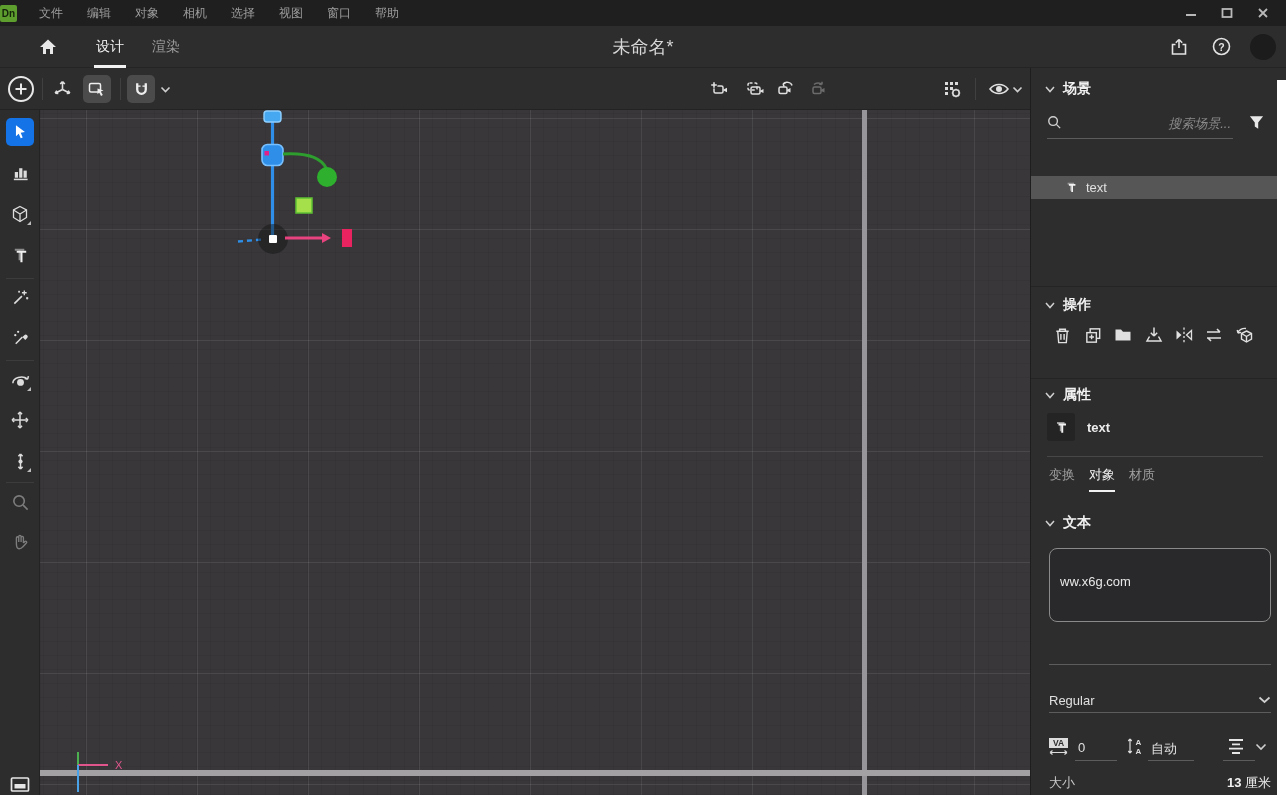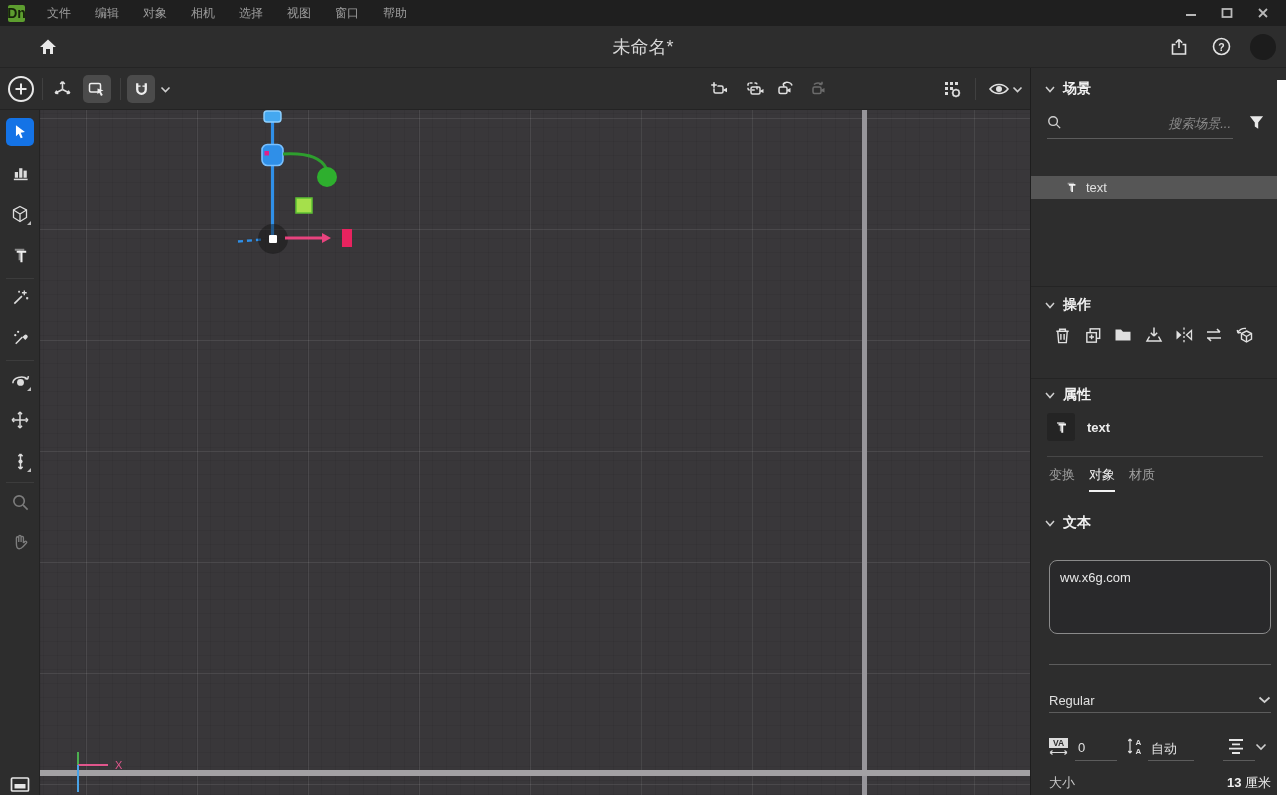--- a/index.html
+++ b/index.html
@@ -1,21 +1,21 @@
 <!DOCTYPE html>
 <html><head>
 <meta charset="utf-8">
 <style>
   * { margin:0; padding:0; box-sizing:border-box; }
   html,body { width:1286px; height:803px; background:#fff; font-family:"Liberation Sans",sans-serif; overflow:hidden; }
   .app { position:absolute; left:0; top:0; width:1286px; height:803px; background:#2d2d2d; }
 
   
   .menubar { position:absolute; left:0; top:0; width:1286px; height:26px; background:#1f1f1f; display:flex; align-items:center; }
-  .dn-logo { width:17px; height:17px; margin-left:8px; background:#5d9e2f; color:#16230b; font-size:14px; font-weight:bold; display:flex; align-items:center; justify-content:center; border-radius:2px; }
+  .dn-logo { width:17px; height:17px; margin-left:0; background:#5d9e2f; color:#16230b; font-size:10px; font-weight:bold; display:flex; align-items:center; justify-content:center; border-radius:2px; }
   .menu-items { display:flex; margin-left:10px; }
   .menu-item { color:#9c9c9c; font-size:12px; padding:0 12px; height:26px; line-height:26px; cursor:default; }
   .win-controls { margin-left:auto; display:flex; align-items:center; gap:14px; padding-right:12px; }
   .win-btn { width:22px; height:18px; display:flex; align-items:center; justify-content:center; }
   .win-btn svg { stroke:#b9b9b9; }
 
   
   .titlebar { position:absolute; left:0; top:26px; width:1286px; height:42px; background:#2d2d2d; border-bottom:1px solid #242424; display:flex; align-items:center; }
   .home-btn { width:40px; height:42px; display:flex; align-items:center; justify-content:center; margin-left:28px; }
   .doc-tabs { display:flex; height:42px; margin-left:14px; }
@@ -67,21 +67,21 @@
   .pdivider { position:absolute; left:0; width:247px; height:1px; background:#242424; }
   .search-input { position:absolute; left:40px; top:44px; width:160px; height:22px; background:transparent; border:none; outline:none; color:#c9c9c9; font-size:13px; font-style:italic; font-family:"Liberation Sans",sans-serif;text-align:right; }
   .search-input::placeholder { color:#8b8b8b; }
   .scene-row { position:absolute; left:0; width:247px; height:23px; display:flex; align-items:center; gap:8px; padding-left:34px; color:#e0e0e0; }
   .scene-row.selected { background:#565656; }
   .act-icon { position:absolute; top:256px; width:22px; height:22px; display:flex; align-items:center; justify-content:center; }
   .prop-tile { position:absolute; left:16px; top:345px; width:28px; height:28px; background:#242424; border-radius:3px; display:flex; align-items:center; justify-content:center; }
   .ptab { position:absolute; top:398px; font-size:13px; color:#9f9f9f; }
   .ptab.active { color:#f2f2f2; }
   .ptab.active::after { content:""; position:absolute; left:0; right:0; bottom:-8px; height:2px; background:#f2f2f2; }
-  .text-area { position:absolute; left:18px; top:492px; width:222px; height:74px; background:#29292b; border:1px solid #8a8a8a; border-radius:8px; color:#e8e8e8; font-size:13px; padding:9px 10px; resize:none; outline:none; font-family:"Liberation Sans",sans-serif; }
+  .text-area { position:absolute; left:18px; top:480px; width:222px; height:74px; background:#29292b; border:1px solid #8a8a8a; border-radius:8px; color:#e8e8e8; font-size:13px; padding:25px 10px; resize:none; outline:none; font-family:"Liberation Sans",sans-serif; }
   .dd-row { position:absolute; left:18px; width:222px; height:24px; display:flex; align-items:center; color:#e0e0e0; font-size:13px; }
   .dd-row .lbl { flex:1; }
   .chev { flex:none; }
   .mini-val { position:absolute; font-size:13px; color:#e0e0e0; }
   .size-row { position:absolute; left:18px; top:706px; width:222px; display:flex; color:#c9c9c9; font-size:13px; }
   .size-val { margin-left:auto; color:#f0f0f0; }
   .size-val b { font-weight:bold; }
 
   
   .edge-right { position:absolute; left:1277px; top:80px; width:9px; height:723px; background:#fff; }
@@ -124,20 +124,24 @@
         </div>
     </div>
   </div>
 
   <div class="titlebar">
     <div class="home-btn">
       <svg width="20" height="20" viewBox="0 0 20 20">
           <path d="M10 2.5 L18 10 H15 V17 H12 V12 H8 V17 H5 V10 H2 Z" fill="#e8e8e8"></path>
         </svg>
     </div>
+    <div class="doc-tabs">
+      <div class="doc-tab active">设计</div>
+      <div class="doc-tab">渲染</div>
+    </div>
     <div class="doc-title">未命名*</div>
     <div class="title-actions">
       <div class="icon-btn">
         <svg width="20" height="20" viewBox="0 0 20 20" fill="none" stroke="#e3e3e3" stroke-width="1.6">
             <path d="M6.5 7.5 H3.5 V17 H16.5 V7.5 H13.5"></path>
             <path d="M10 11 V2.5 M10 2.5 L6.8 5.7 M10 2.5 L13.2 5.7"></path>
           </svg>
       </div>
       <div class="icon-btn">
         <svg width="21" height="21" viewBox="0 0 21 21">

